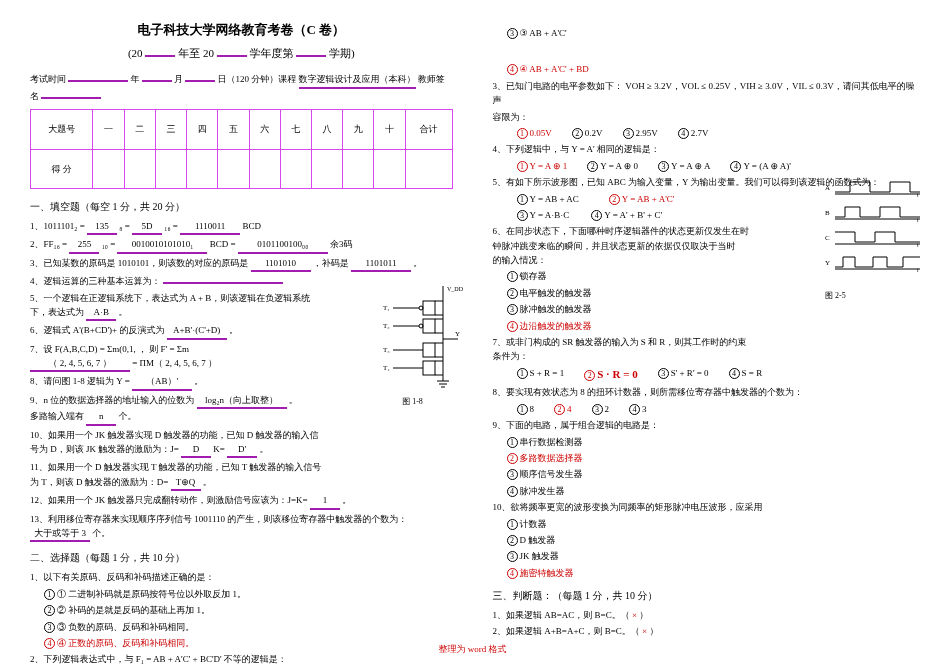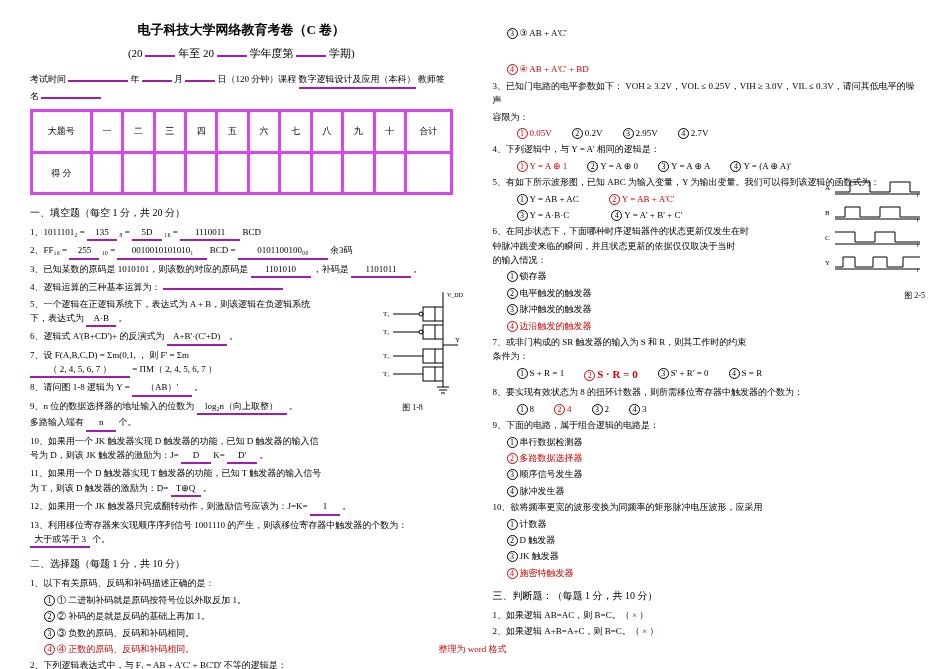--- a/index.html
+++ b/index.html
@@ -15,21 +15,21 @@
     gap: 40px;
     line-height: 1.6;
   }
   .col { flex: 1; min-width: 0; }
   .title { text-align: center; font-weight: bold; font-size: 13px; margin-bottom: 4px; }
   .subtitle { text-align: center; font-size: 11px; margin-bottom: 10px; }
   .meta-line { font-size: 9px; margin-bottom: 6px; }
   .u { border-bottom: 2px solid #a21caf; display: inline-block; min-width: 30px; text-align: center; }
   .wide { min-width: 60px; }
   table.score { border-collapse: collapse; width: 100%; margin-bottom: 10px; }
-  table.score td, table.score th { border: 3px solid #d946ef; height: 18px; font-size: 9px; text-align: center; padding: 12px 4px; }
+  table.score td, table.score th { border: 1px solid #d946ef; height: 18px; font-size: 9px; text-align: center; padding: 12px 4px; }
   .section-head { font-size: 10px; margin: 8px 0 4px; }
   .q { font-size: 9px; margin: 2px 0; position: relative; }
   .indent { padding-left: 14px; }
   .opts { display: flex; flex-wrap: wrap; gap: 10px 20px; padding-left: 24px; }
   .opt { font-size: 9px; white-space: nowrap; }
   .circ { display: inline-block; width: 11px; height: 11px; border: 1px solid #000; border-radius: 50%; text-align: center; line-height: 10px; font-size: 8px; margin-right: 2px; }
   .circ.red { border-color: #c00; color: #c00; }
   .red { color: #c00; }
   .footer { text-align: center; color: #c00; font-size: 9px; margin-top: 10px; position: absolute; bottom: 13px; left: 0; right: 0; }
   .fig { position: absolute; font-size: 8px; }
@@ -276,21 +276,21 @@
     <div class="opt"><span class="circ">4</span><span>Y = (A ⊕ A)'</span></div>
   </div>
 
   <div style="position:relative">
     <div class="q">5、有如下所示波形图，已知 ABC 为输入变量，Y 为输出变量。我们可以得到该逻辑的函数式为：</div>
     <div class="opts" style="flex-direction:column; gap:2px; max-width:240px">
       <div style="display:flex; gap:30px">
         <div class="opt"><span class="circ">1</span><span>Y = AB + AC</span></div>
         <div class="opt red"><span class="circ red">2</span><span>Y = AB + A'C'</span></div>
       </div>
-      <div style="display:flex; gap:42px">
+      <div style="display:flex; gap:22px">
         <div class="opt"><span class="circ">3</span><span>Y = A·B·C</span></div>
         <div class="opt"><span class="circ">4</span><span>Y = A' + B' + C'</span></div>
       </div>
     </div>
 
     <div class="q">
       <span>6、在同步状态下，下面哪种时序逻辑器件的状态更新仅发生在时</span><br>
       <span>钟脉冲跳变来临的瞬间，并且状态更新的依据仅仅取决于当时</span><br>
       <span>的输入情况：</span>
     </div>
@@ -321,21 +321,21 @@
               <text x="92" y="17" font-size="6" stroke="none" fill="#000">t</text>
           </g>
           <g transform="translate(0,80)">
             <text x="0" y="10" font-size="7" stroke="none" fill="#000">Y</text>
             <polyline points="10,12 18,12 18,2 30,2 30,12 48,12 48,2 62,2 62,12 78,12 78,2 95,2"></polyline>
             <line x1="10" y1="14" x2="95" y2="14"></line>
               <text x="92" y="17" font-size="6" stroke="none" fill="#000">t</text>
           </g>
         </g>
       </svg>
-      <div style="text-align:right">图 2-5</div>
+      <div style="text-align:left">图 2-5</div>
     </div>
   </div>
 
   <div class="q">
     <span>7、或非门构成的 SR 触发器的输入为 S 和 R，则其工作时的约束</span><br>
     <span>条件为：</span>
   </div>
   <div class="opts">
     <div class="opt"><span class="circ">1</span><span>S + R = 1</span></div>
     <div class="opt red strong-eq"><span class="circ red" style="font-weight:normal;font-size:8px">2</span><span>S · R = 0</span></div>

